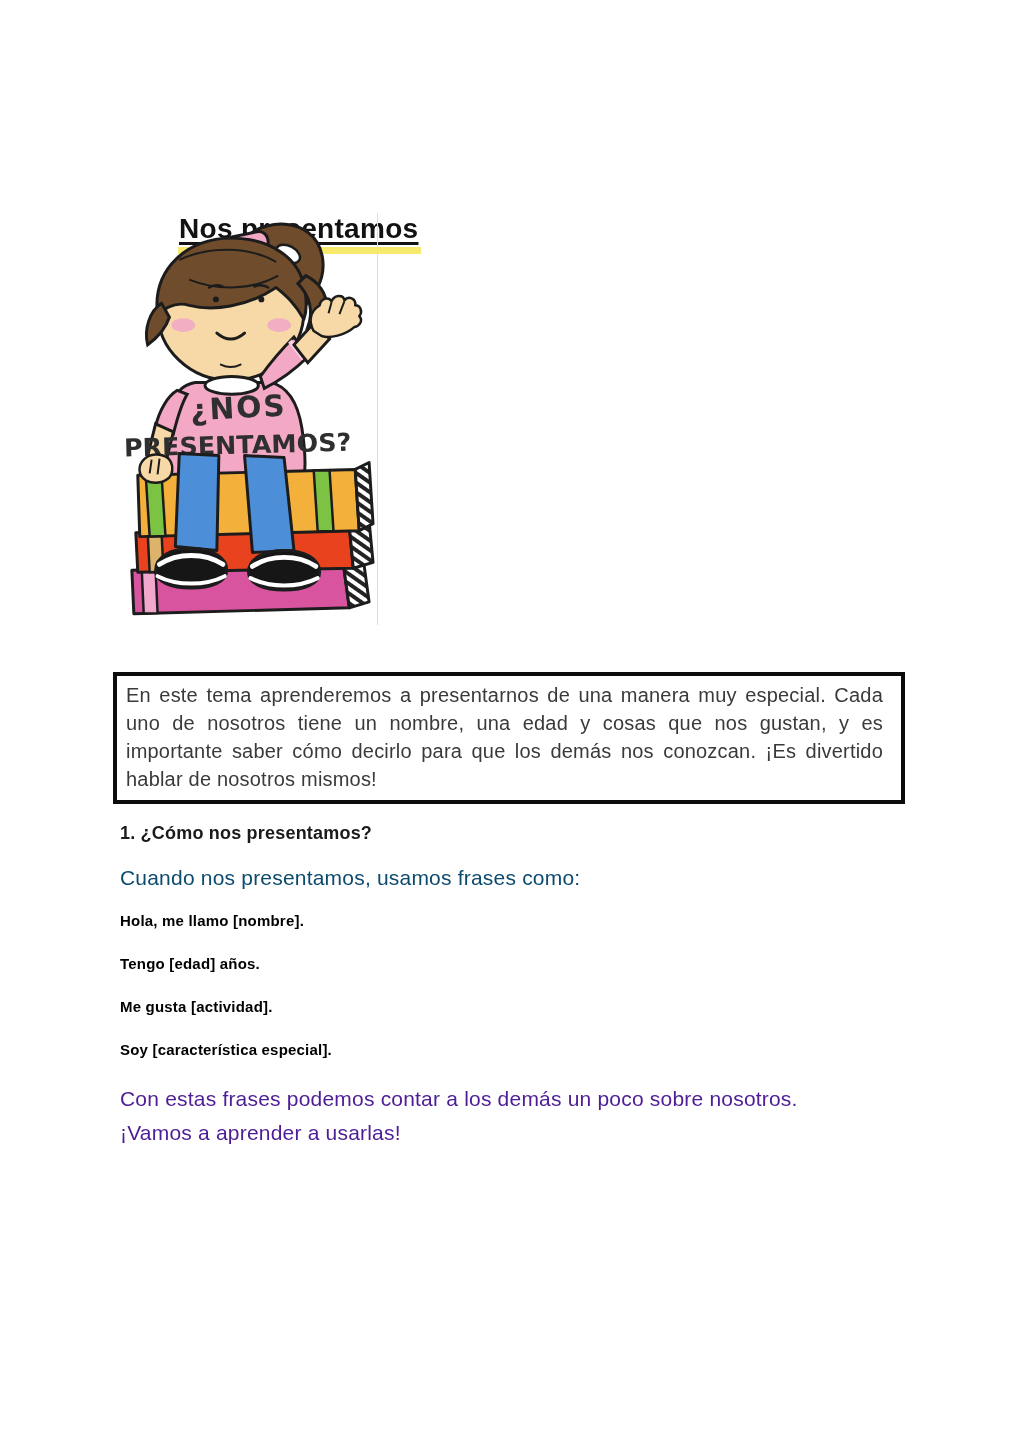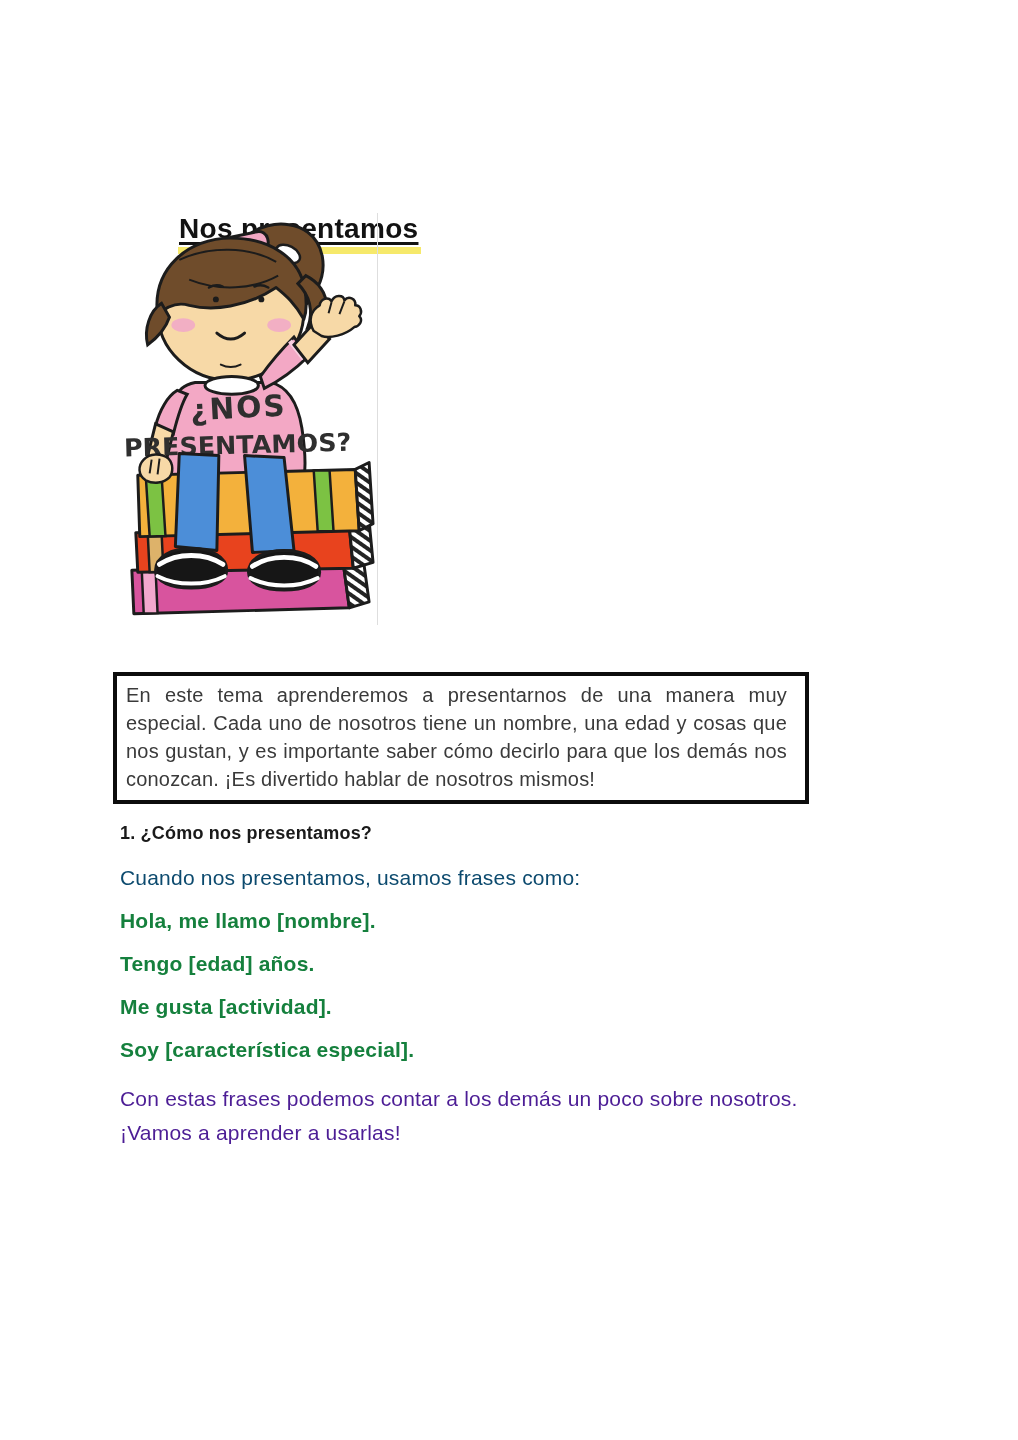--- a/index.html
+++ b/index.html
@@ -30,35 +30,35 @@
   
   .illustration{
     position:absolute;left:120px;top:213px;width:257px;height:412px;
     border-right:1px solid #dedede;
   }
   .illustration svg{display:block;margin-top:5px;}
   .shirt-text{font-family:"DejaVu Sans",sans-serif;font-weight:bold;fill:#2f2f2f;}
 
   
   .intro-box{
-    position:absolute;left:113px;top:672px;width:696px;box-sizing:border-box;
+    position:absolute;left:113px;top:672px;width:792px;box-sizing:border-box;
     border:4px solid #0c0c0c;background:#fff;
     padding:5px 18px 7px 9px;
   }
   .intro-box p{
     margin:0;font-size:20px;line-height:28px;color:#3a3a3a;
     text-align:justify;letter-spacing:.2px;
   }
 
   
   .section{position:absolute;left:120px;top:823px;width:786px;}
   .section h2{margin:0 0 22px 0;font-size:18px;font-weight:bold;color:#1a1a1a;letter-spacing:.2px;}
   .section p{letter-spacing:.2px;}
   .section .body-line{margin:0 0 21px 0;font-size:21px;line-height:23px;color:#0c4a6e;}
-  .section .phrase{margin:0 0 21px 0;font-size:21px;line-height:22px;font-weight:bold;color:#15803d;}
+  .section .phrase{margin:0 0 21px 0;font-size:15px;line-height:22px;font-weight:bold;color:#000000;}
   .section .outro{margin:0;font-size:21px;line-height:34px;color:#4c1d95;max-width:755px;}
 </style>
 </head>
 <body>
 
 <div class="page">
 
   <h1 class="doc-title">
     <span class="u">Nos presentamos</span>
   </h1>

